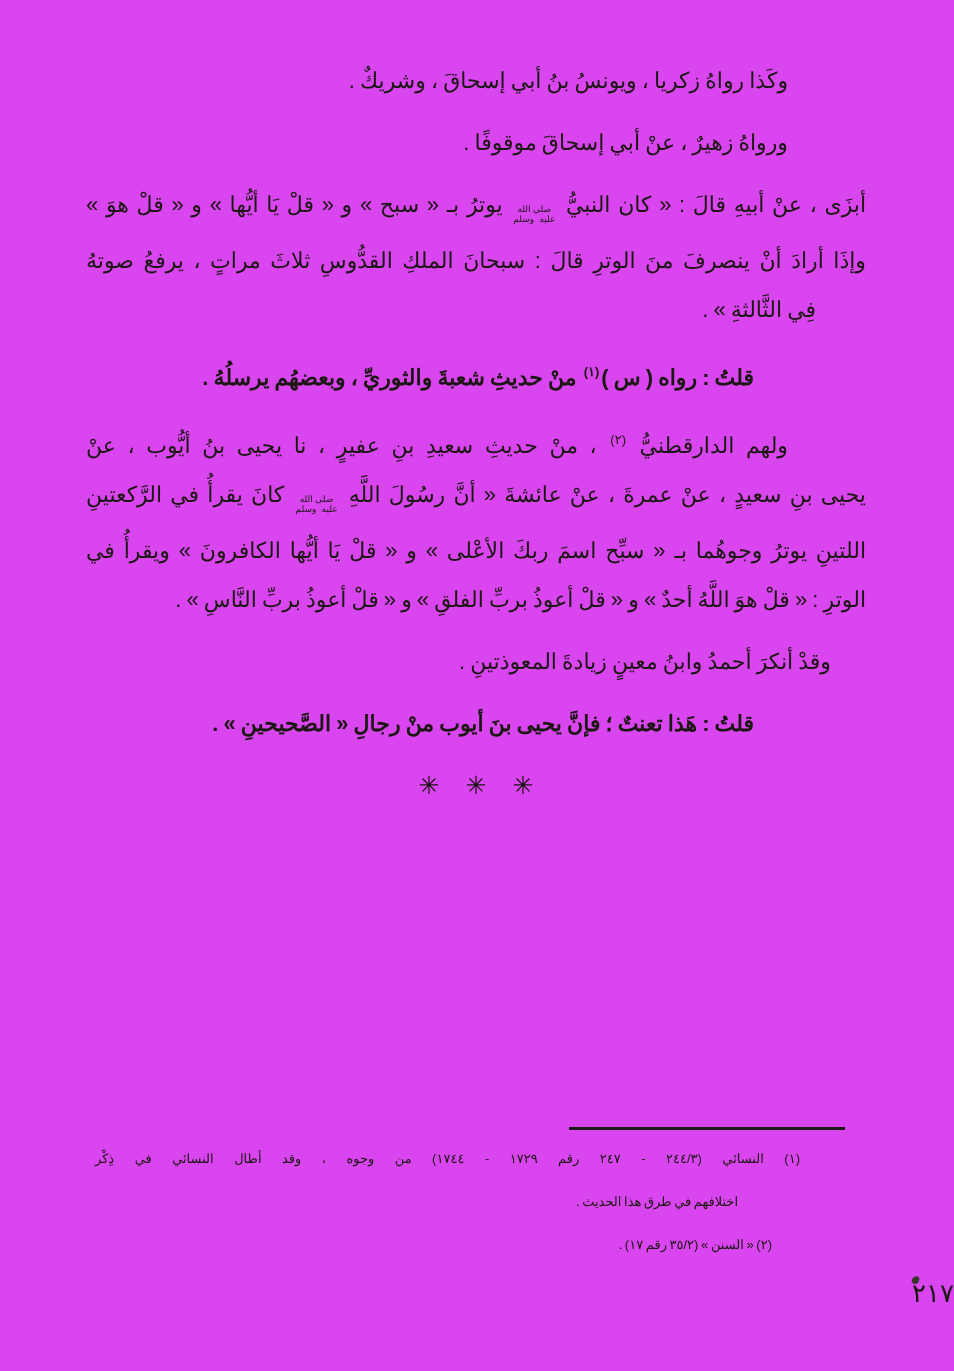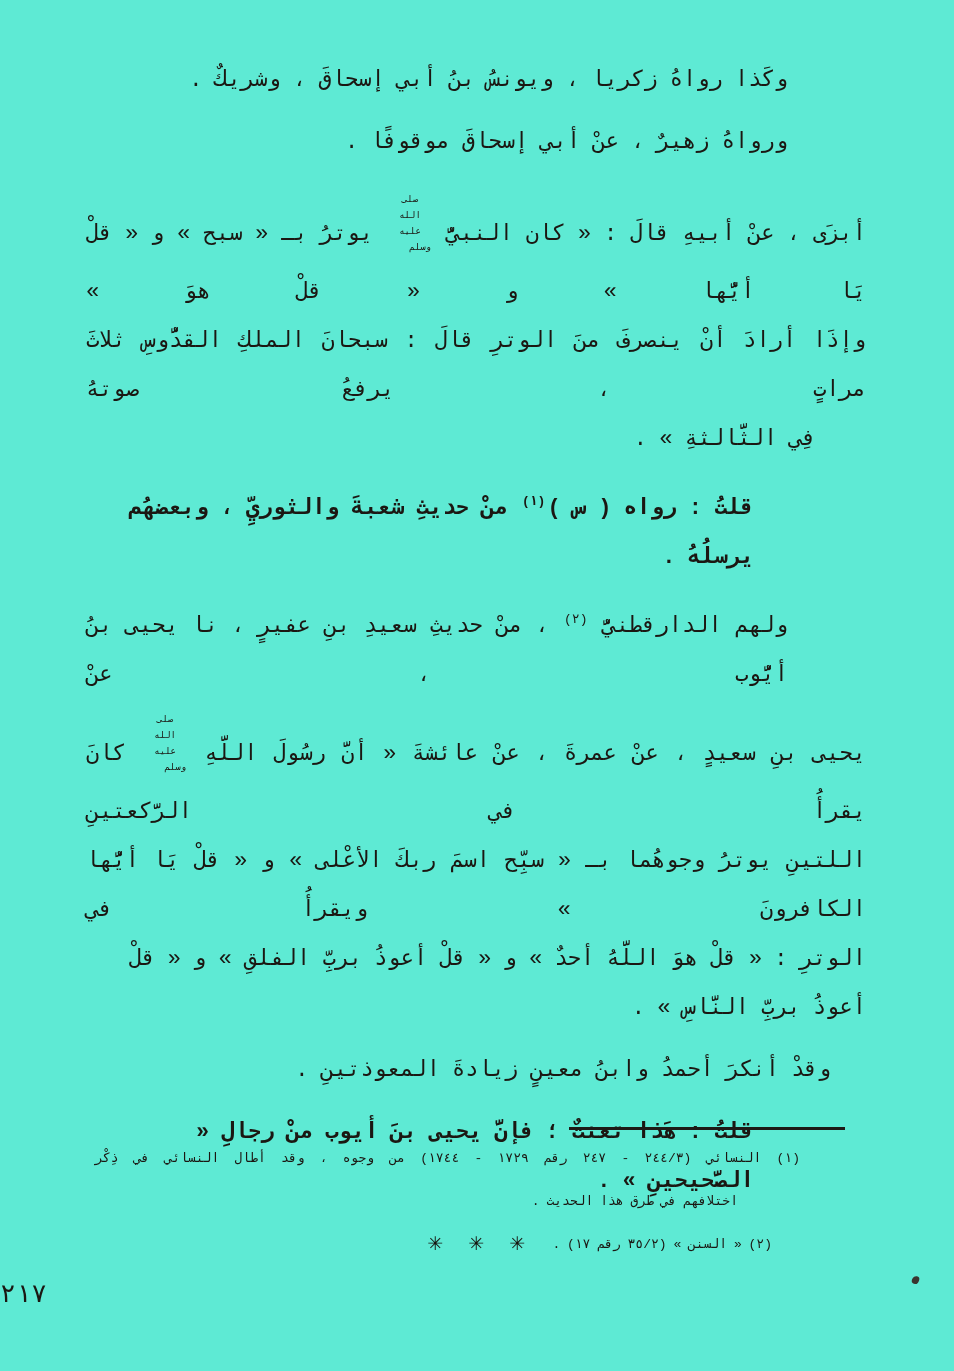--- a/index.html
+++ b/index.html
@@ -3,23 +3,23 @@
 <meta charset="utf-8">
 <style>
   html, body {
     margin: 0; padding: 0;
     background: #ffffff;
   }
   .page {
     position: relative;
     width: 954px; height: 1371px;
     margin: 0;
-    background: #5eead4;
+    background: #d946ef;
     color: #1b1712;
-    font-family: Liberation Mono, monospace;
+    font-family: Liberation Sans, sans-serif;
     direction: rtl;
     overflow: hidden;
   }
   
   .body-text {
     position: absolute;
     top: 0; right: 88px; left: 86px;
     padding-top: 56px;
     font-size: 22px;
     line-height: 49px;
@@ -38,21 +38,21 @@
   .para.bold .line.first  { padding-right: 112px; }
   #p3 .line.first         { padding-right: 55px; }
   #p3 .line:last-child    { padding-right: 50px; }
   #p6 .line.first         { padding-right: 25px; }
   #p7 .line.first         { padding-right: 35px; }
   
   .sws {
     display: inline-block;
     width: 42px; min-width: 42px;
     font-size: 9px;
-    line-height: 16px;
+    line-height: 10px;
     text-align: center;
     vertical-align: -10px;
     margin: 12px 3px;
     word-spacing: 0;
     font-weight: normal;
   }
   
   .sup {
     font-size: 13px;
     vertical-align: 9px;
@@ -90,21 +90,21 @@
     text-align: justify;
     text-align-last: justify;
   }
   #fn1 .fn-line:nth-child(2) { padding-right: 62px; }
   #fn2 .fn-line { padding-right: 28px; }
   
   .page-number {
     position: absolute;
     top: 1278px;
     left: 0; right: 0;
-    text-align: left;
+    text-align: right;
     font-size: 26px;
     letter-spacing: 4px;
   }
   
   .speck {
     position: absolute;
     left: 912px; top: 1276px;
     width: 7px; height: 8px;
     background: #3a352f;
     border-radius: 60% 40% 55% 45%;

